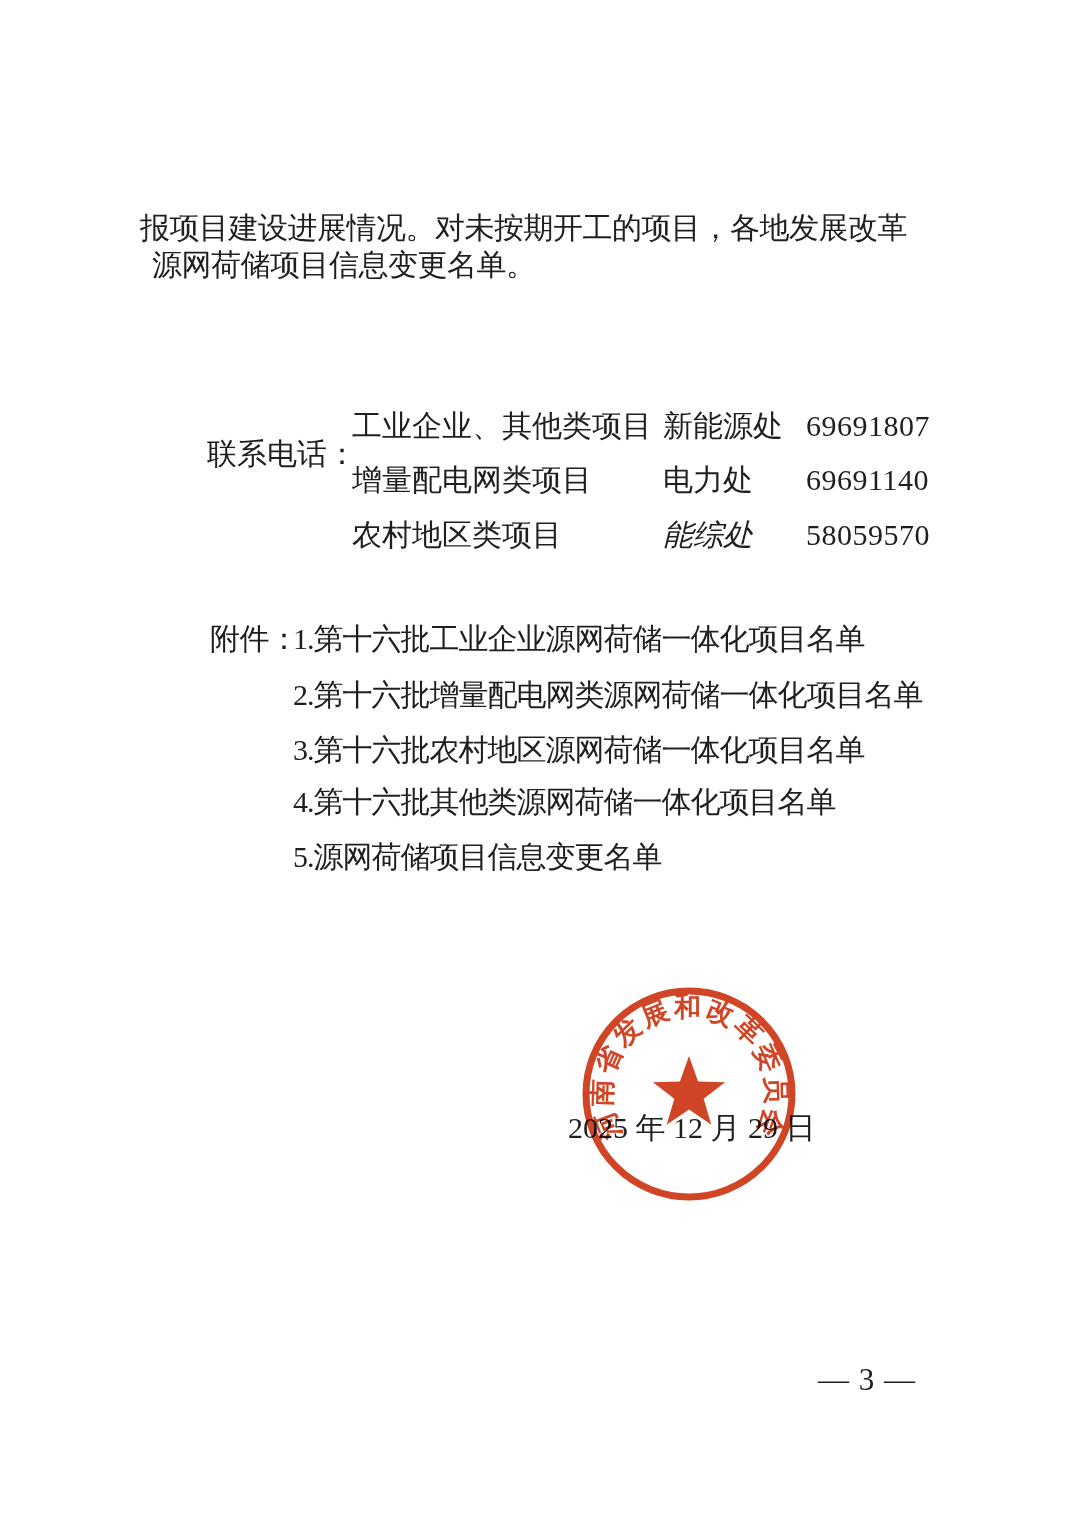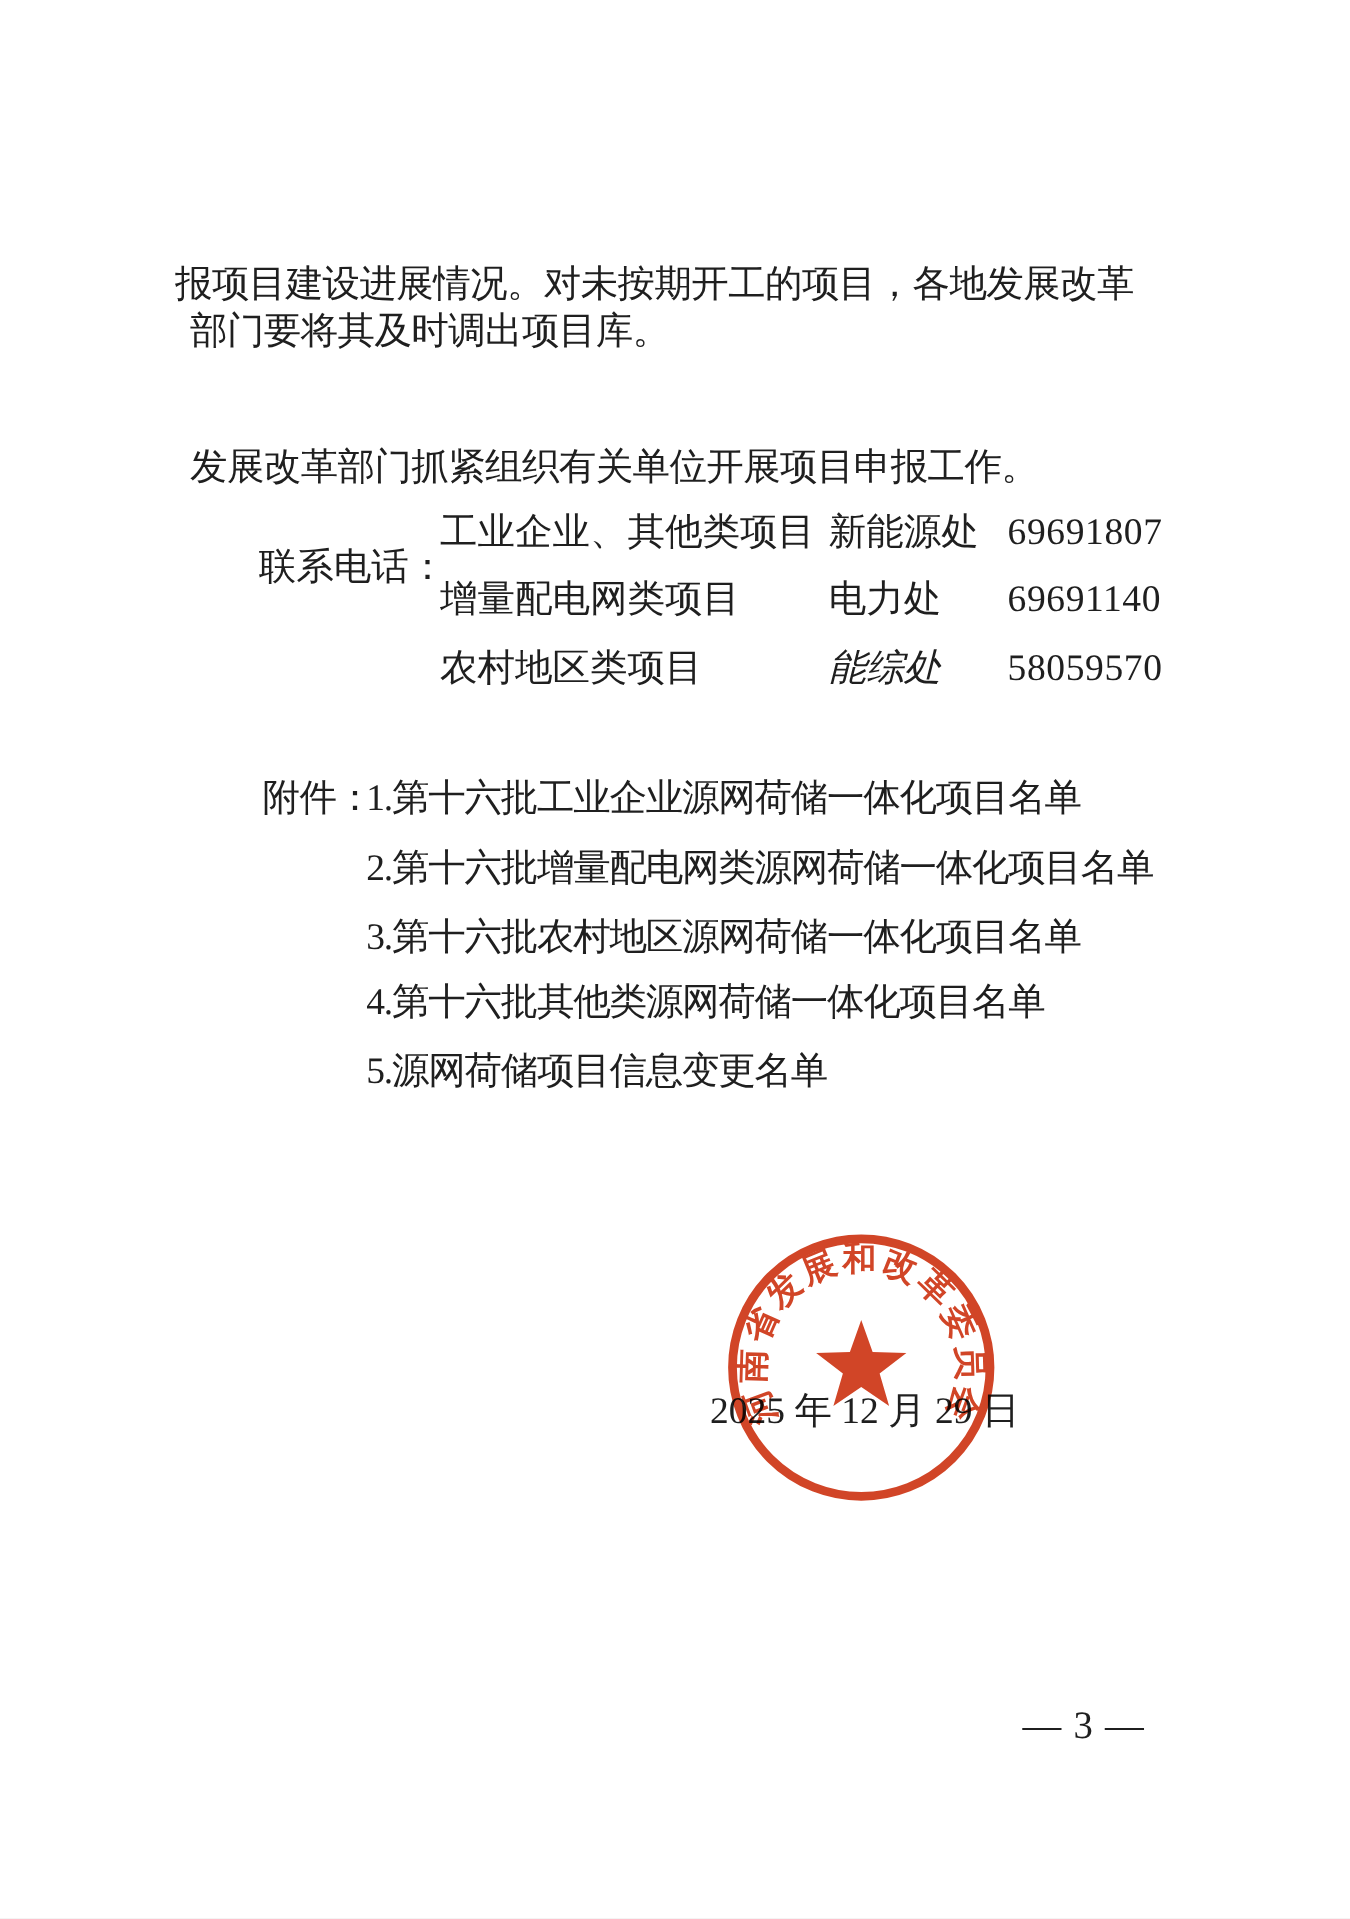--- a/index.html
+++ b/index.html
@@ -63,24 +63,23 @@
     letter-spacing: 1px;
   }
 </style>
 </head>
 <body>
 
 <div class="page">
 
   <div class="line" style="left:140px; top:193px;margin-top:18px;">报项目建设进展情况。对未按期开工的项目，各地发展改革</div>
 
-  <div class="line" style="left:152px; top:248px;">部门要将其及时调出项目库。</div>
+  <div class="line" style="left:152px; top:248px;">源网荷储项目信息变更名单。</div>
 
 
-  <div class="line" style="left:152px; top:357px;">发展改革部门抓紧组织有关单位开展项目申报工作。</div>
 
   <div>
 
     <div class="row-cell" style="left:207px; top:409px;margin-top:28px;">联系电话：</div>
     <div class="row-cell" style="left:352px; top:409px;">工业企业、其他类项目</div>
     <div class="row-cell" style="left:663px; top:409px;">新能源处</div>
     <div class="row-cell phone" style="left:806px; top:409px;">69691807</div>
 
     <div class="row-cell" style="left:352px; top:463px;">增量配电网类项目</div>
     <div class="row-cell" style="left:663px; top:463px;">电力处</div>

